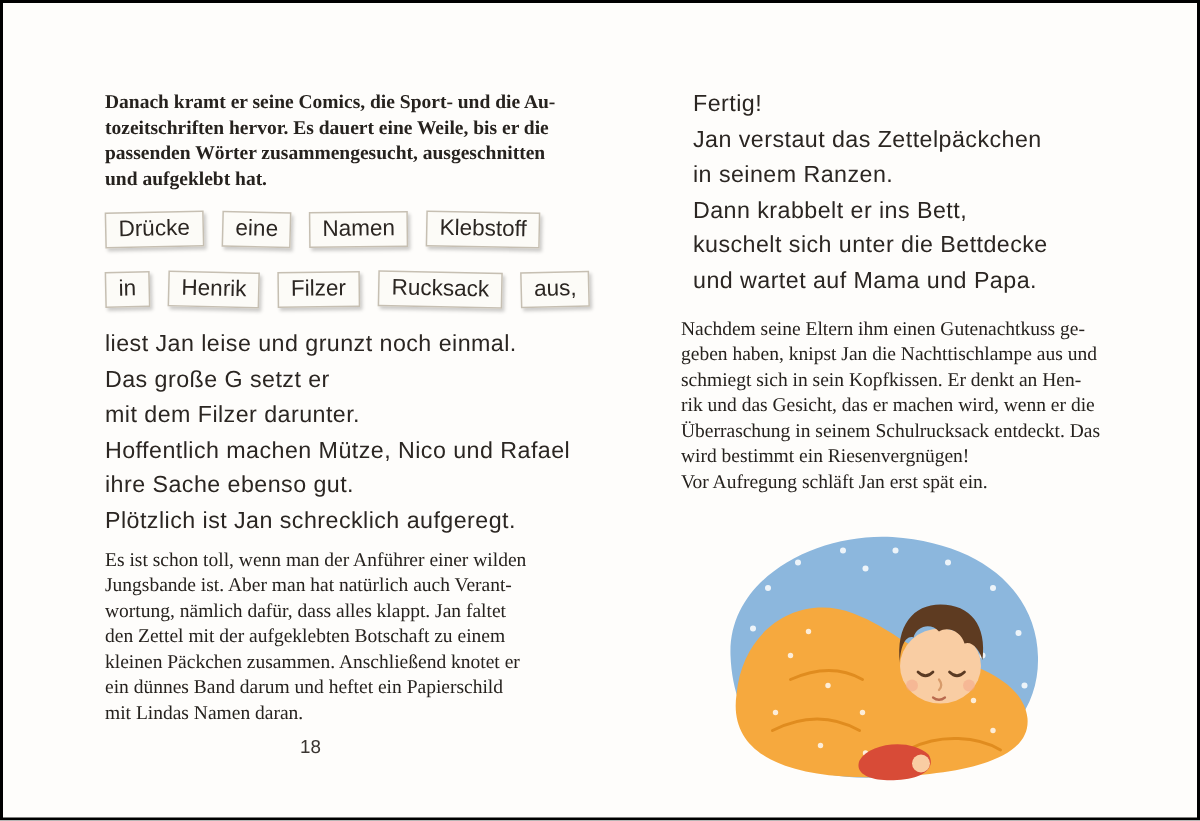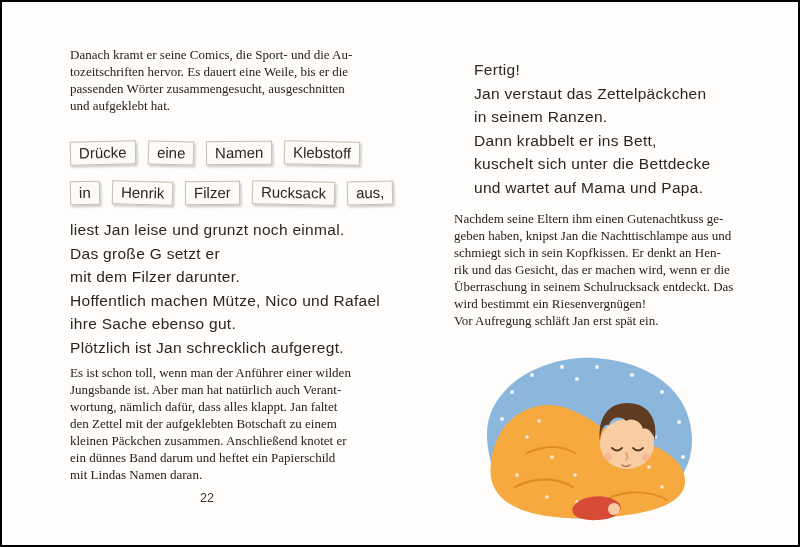--- a/index.html
+++ b/index.html
@@ -53,21 +53,21 @@
     color:#3a3531;
   }
 </style>
 </head>
 <body>
 
 <div class="scan">
 
   <div>
 
-    <div class="abs serif" style="left:68px; top:44px;">Danach kramt er seine Comics, die Sport- und die Au-
+    <div class="abs serif" style="left:68px; top:57px;font-weight:bold;">Danach kramt er seine Comics, die Sport- und die Au-
 tozeitschriften hervor. Es dauert eine Weile, bis er die
 passenden Wörter zusammengesucht, ausgeschnitten
 und aufgeklebt hat.</div>
 
     <div class="abs note-row" style="left:68px; top:139px;">
       <span class="scrap">Drücke</span>
       <span class="scrap">eine</span>
       <span class="scrap">Namen</span>
       <span class="scrap">Klebstoff</span>
     </div>
@@ -88,26 +88,26 @@
 Plötzlich ist Jan schrecklich aufgeregt.</div>
 
     <div class="abs serif" style="left:68px; top:362px;">Es ist schon toll, wenn man der Anführer einer wilden
 Jungsbande ist. Aber man hat natürlich auch Verant-
 wortung, nämlich dafür, dass alles klappt. Jan faltet
 den Zettel mit der aufgeklebten Botschaft zu einem
 kleinen Päckchen zusammen. Anschließend knotet er
 ein dünnes Band darum und heftet ein Papierschild
 mit Lindas Namen daran.</div>
 
-    <div class="abs page-number" style="left:198px; top:489px;">22</div>
+    <div class="abs page-number" style="left:198px; top:489px;">18</div>
   </div>
 
   <div>
 
-    <div class="abs reader" style="left:472px; top:56px;">Fertig!
+    <div class="abs reader" style="left:460px; top:56px;">Fertig!
 Jan verstaut das Zettelpäckchen
 in seinem Ranzen.
 Dann krabbelt er ins Bett,
 kuschelt sich unter die Bettdecke
 und wartet auf Mama und Papa.</div>
 
     <div class="abs serif" style="left:452px; top:208px;">Nachdem seine Eltern ihm einen Gutenachtkuss ge-
 geben haben, knipst Jan die Nachttischlampe aus und
 schmiegt sich in sein Kopfkissen. Er denkt an Hen-
 rik und das Gesicht, das er machen wird, wenn er die

